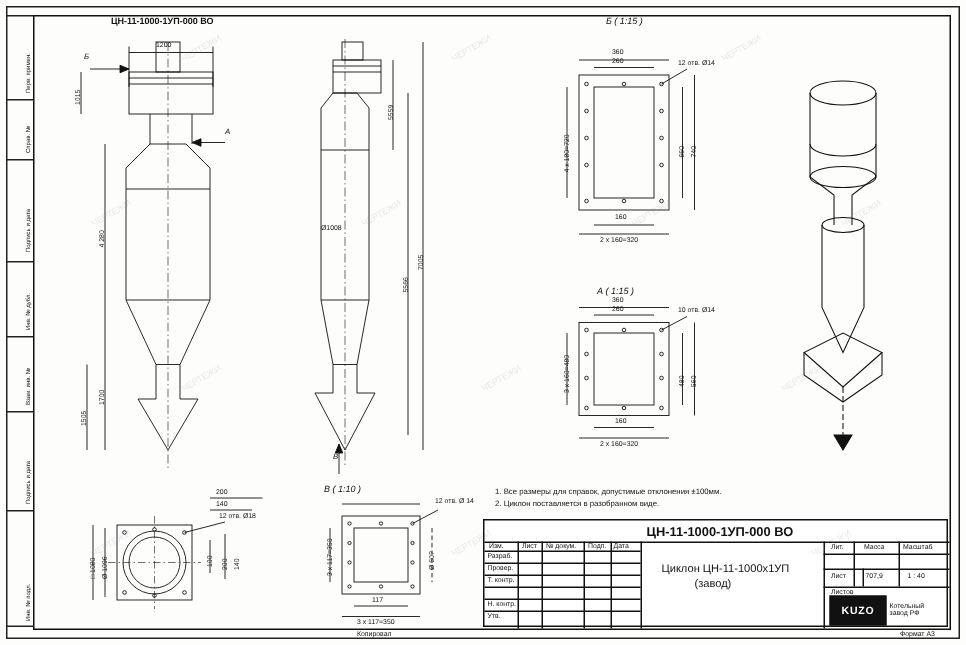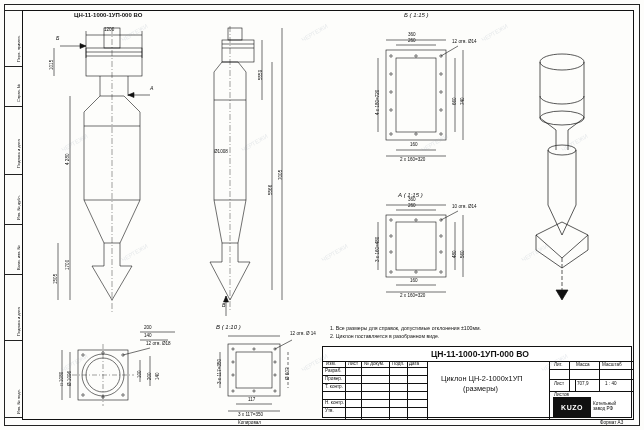--- a/index.html
+++ b/index.html
@@ -295,22 +295,22 @@
     <div class="abs txt" style="left:41px;top:15px;">№ докум.</div>
     <div class="abs txt" style="left:69px;top:15px;">Подп.</div>
     <div class="abs txt" style="left:86px;top:15px;">Дата</div>
 
     <div class="abs txt" style="left:2px;top:22px;">Разраб.</div>
     <div class="abs txt" style="left:2px;top:30px;">Провер.</div>
     <div class="abs txt" style="left:2px;top:38px;">Т. контр.</div>
     <div class="abs txt" style="left:2px;top:54px;">Н. контр.</div>
     <div class="abs txt" style="left:2px;top:62px;">Утв.</div>
 
-    <div class="abs txt7" style="left:118px;top:28px;">Циклон ЦН-2-1000х1УП</div>
-    <div class="abs txt7" style="left:140px;top:38px;">(размеры)</div>
+    <div class="abs txt7" style="left:118px;top:28px;">Циклон ЦН-11-1000х1УП</div>
+    <div class="abs txt7" style="left:140px;top:38px;">(завод)</div>
 
     <div class="ln" style="left:226px;top:22px;width:84px;height:0.7px;"></div>
     <div class="ln" style="left:226px;top:32px;width:84px;height:0.7px;"></div>
     <div class="ln" style="left:226px;top:44px;width:84px;height:0.7px;"></div>
     <div class="ln" style="left:246px;top:14px;width:0.7px;height:30px;"></div>
     <div class="ln" style="left:276px;top:14px;width:0.7px;height:30px;"></div>
     <div class="ln" style="left:252px;top:32px;width:0.7px;height:12px;"></div>
     <div class="abs txt" style="left:231px;top:16px;">Лит.</div>
     <div class="abs txt" style="left:253px;top:16px;">Масса</div>
     <div class="abs txt" style="left:279px;top:16px;">Масштаб</div>

